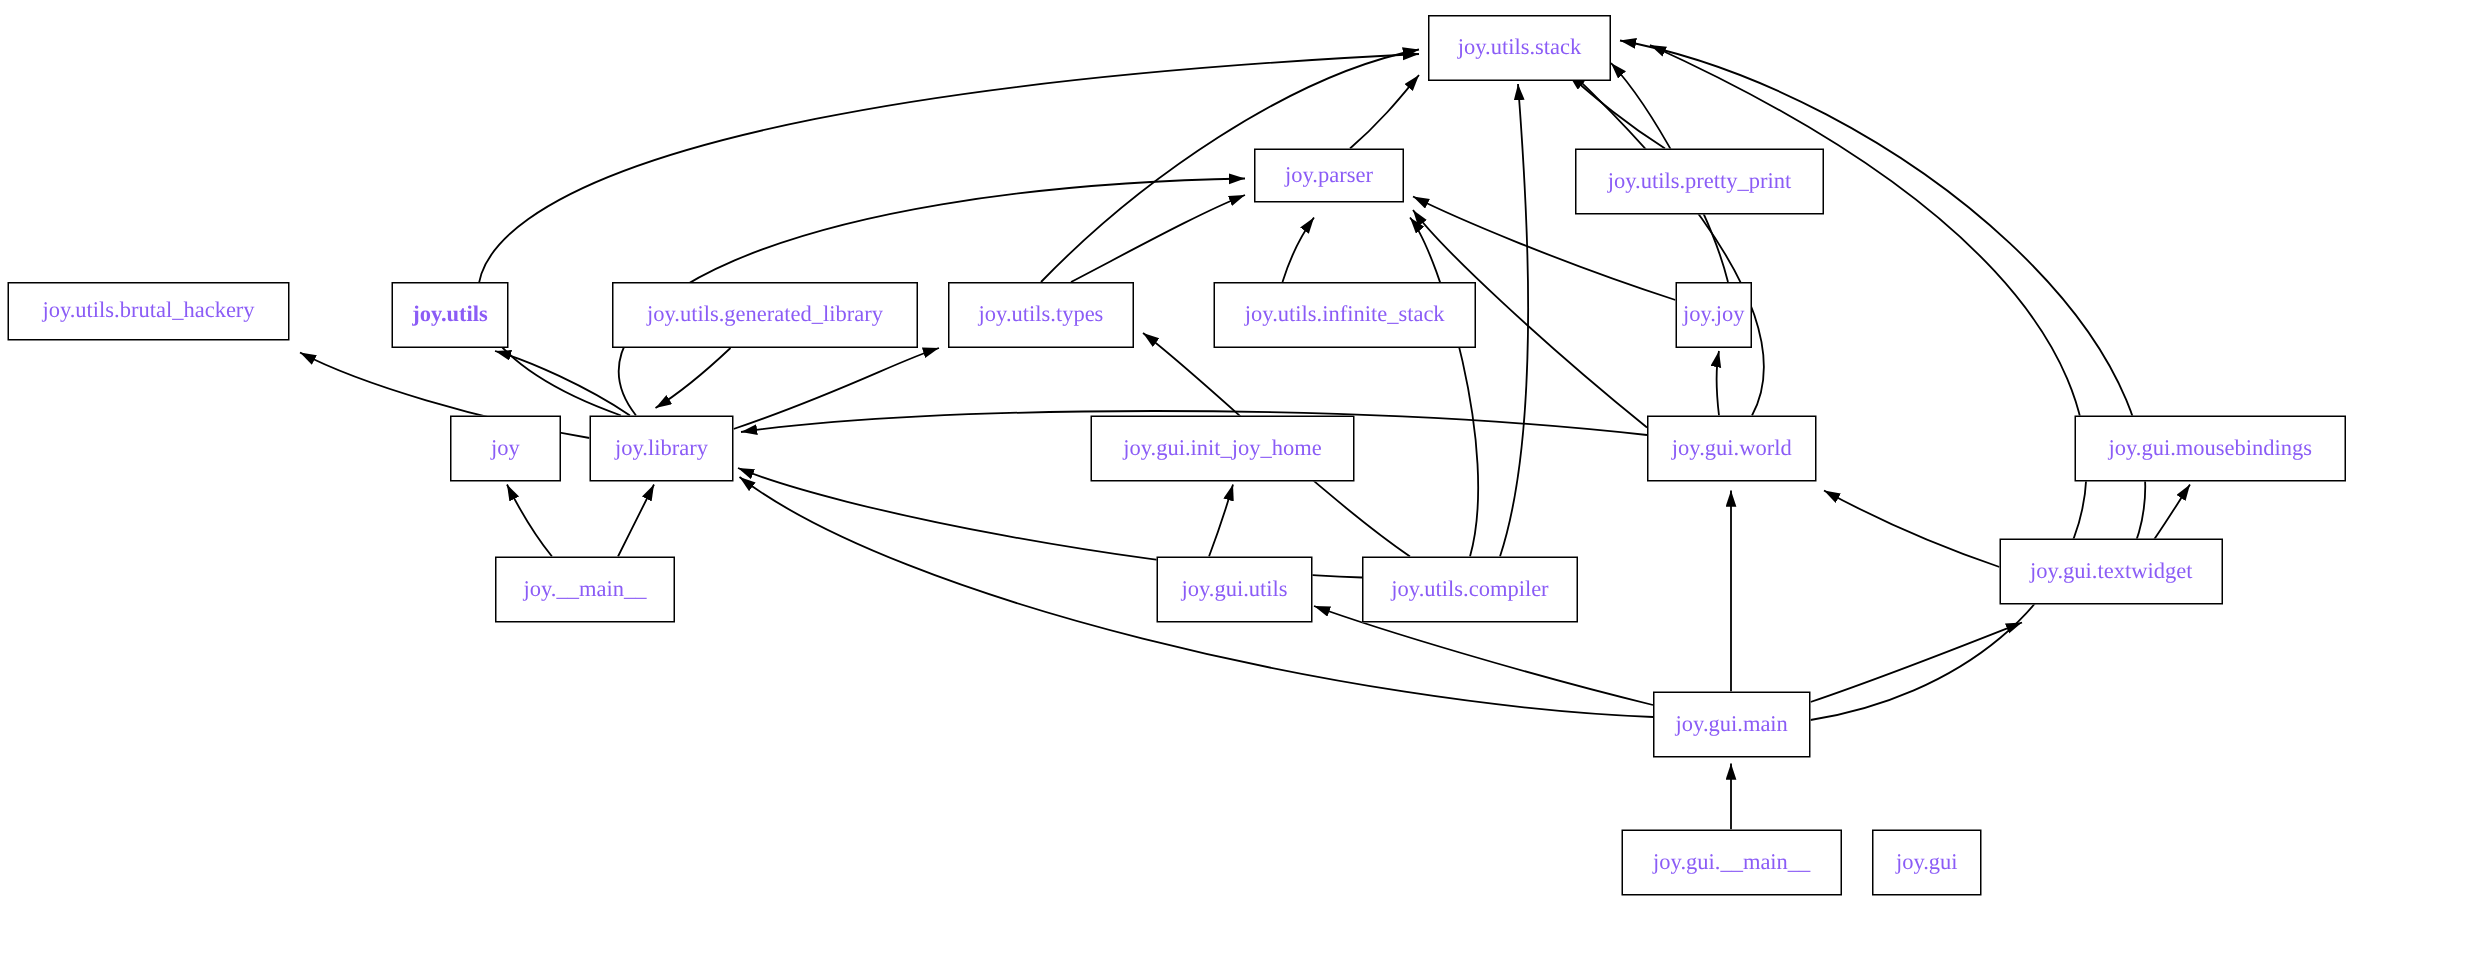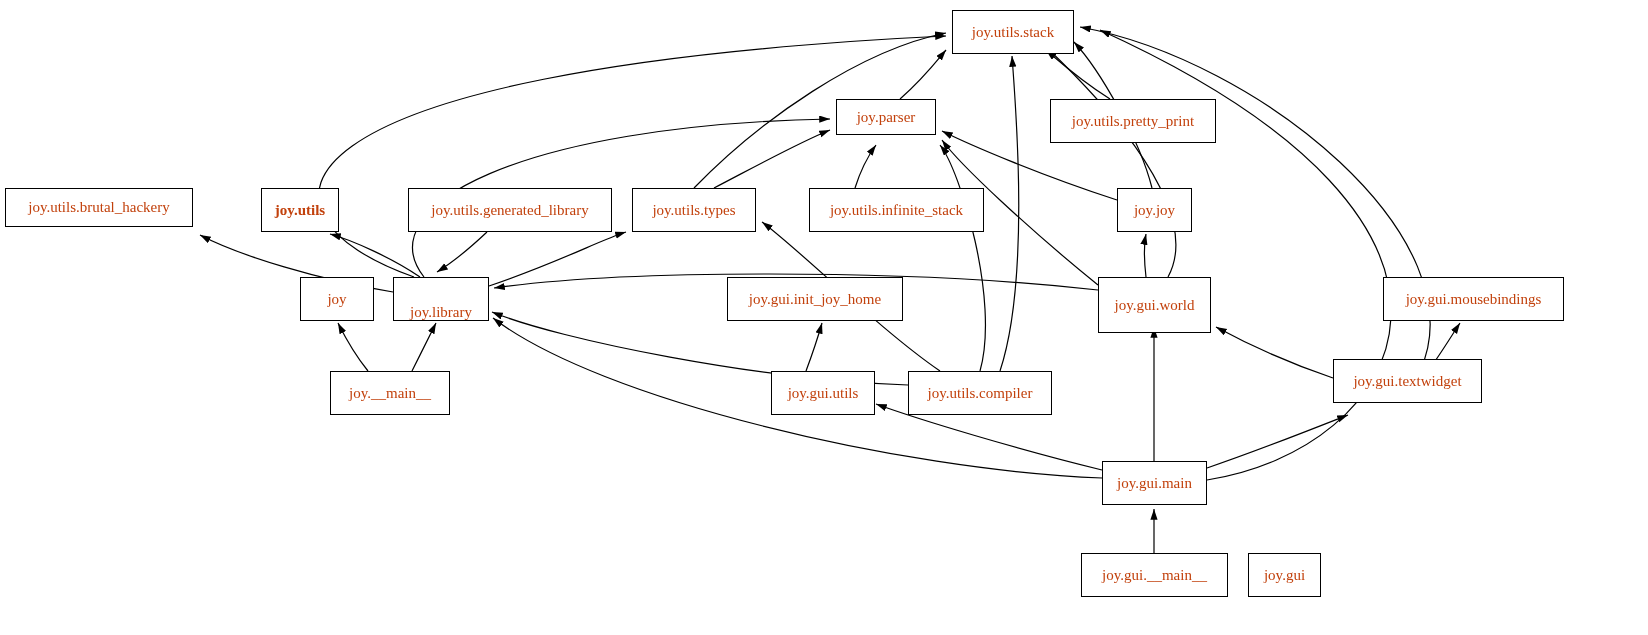--- a/index.html
+++ b/index.html
@@ -20,21 +20,21 @@
     left: 0;
     top: 0;
     width: 1648px;
     height: 635px;
   }
   .node {
     position: absolute;
     box-sizing: border-box;
     border: 1px solid #000000;
     background: #ffffff;
-    color: #c2410c;
+    color: #8b5cf6;
     font-family: "Liberation Serif", "DejaVu Serif", serif;
     font-size: 15px;
     line-height: 1;
     display: flex;
     align-items: center;
     justify-content: center;
     white-space: nowrap;
     z-index: 2;
   }
 </style>
@@ -136,33 +136,33 @@
     </div>
   <div class="node" style="left:408px; top:188px; width:204px; height:44px;">
       <span>joy.utils.generated_library</span>
     </div>
   <div class="node" style="left:632px; top:188px; width:124px; height:44px;">
       <span>joy.utils.types</span>
     </div>
   <div class="node" style="left:809px; top:188px; width:175px; height:44px;">
       <span>joy.utils.infinite_stack</span>
     </div>
-  <div class="node" style="left:1117px; top:188px; width:75px; height:44px;">
+  <div class="node" style="left:1117px; top:188px; width:51px; height:44px;">
       <span>joy.joy</span>
     </div>
   <div class="node" style="left:300px; top:277px; width:74px; height:44px;">
       <span>joy</span>
     </div>
-  <div class="node" style="left:393px; top:277px; width:96px; height:44px;align-items:flex-end;">
+  <div class="node" style="left:393px; top:277px; width:96px; height:44px;">
       <span>joy.library</span>
     </div>
   <div class="node" style="left:727px; top:277px; width:176px; height:44px;">
       <span>joy.gui.init_joy_home</span>
     </div>
-  <div class="node" style="left:1098px; top:277px; width:113px; height:56px;">
+  <div class="node" style="left:1098px; top:277px; width:113px; height:44px;">
       <span>joy.gui.world</span>
     </div>
   <div class="node" style="left:1383px; top:277px; width:181px; height:44px;">
       <span>joy.gui.mousebindings</span>
     </div>
   <div class="node" style="left:330px; top:371px; width:120px; height:44px;">
       <span>joy.__main__</span>
     </div>
   <div class="node" style="left:771px; top:371px; width:104px; height:44px;">
       <span>joy.gui.utils</span>

